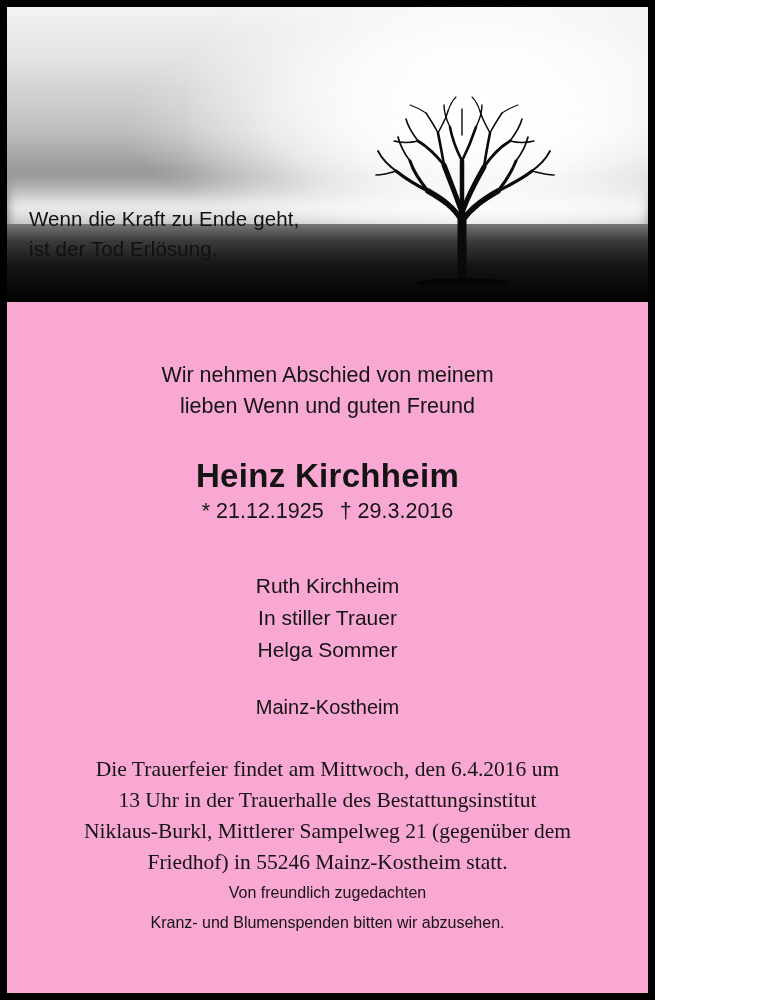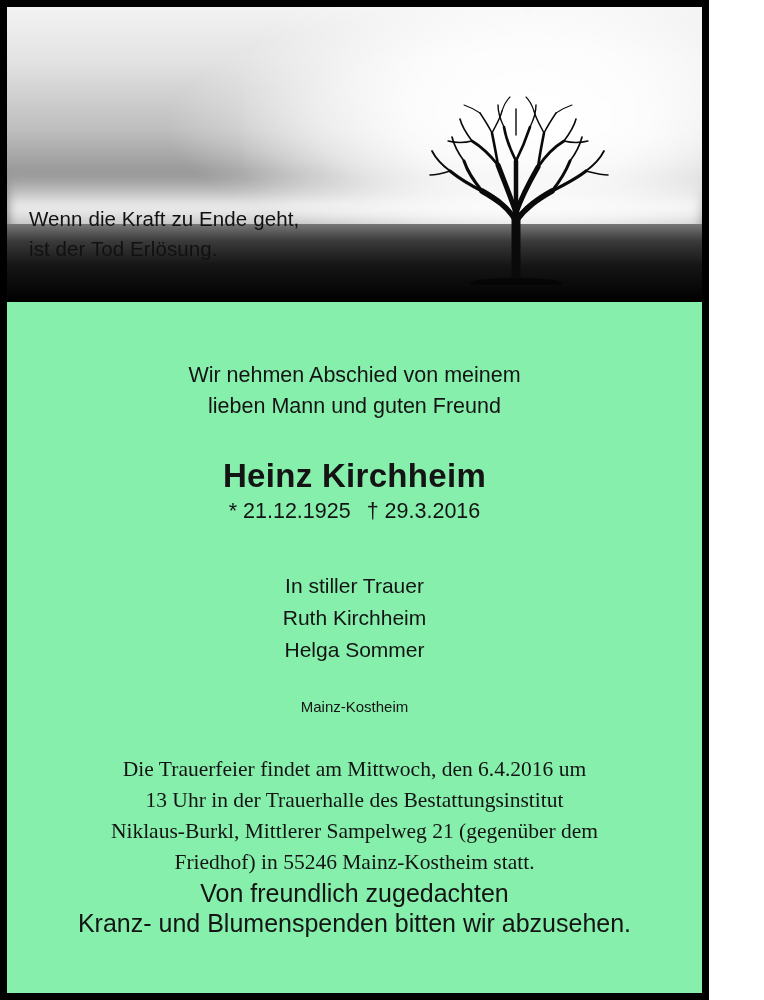--- a/index.html
+++ b/index.html
@@ -6,23 +6,23 @@
     margin: 0;
     padding: 0;
     background: #ffffff;
   }
   body {
     font-family: "Liberation Sans", sans-serif;
     -webkit-font-smoothing: antialiased;
   }
   .obituary {
     position: relative;
-    width: 709px;
+    width: 655px;
     height: 1000px;
-    background: #86efac;
+    background: #f9a8d4;
     box-sizing: border-box;
     border: 7px solid #000000;
     overflow: hidden;
   }
   
   .header-art {
     position: relative;
     width: 100%;
     height: 295px;
     overflow: hidden;
@@ -116,32 +116,32 @@
     margin-bottom: 44px;
   }
   .dates .sep { display: inline-block; width: 16px; }
   .mourners {
     font-size: 21px;
     line-height: 32px;
     margin-bottom: 26px;
   }
   .mourners .line { display: block; }
   .place {
-    font-size: 15px;
+    font-size: 20px;
     line-height: 30px;
     margin-bottom: 32px;
   }
   .ceremony {
     font-size: 21.5px;
     line-height: 31px;
     white-space: pre-line;
     font-family: Liberation Serif, serif;
   }
   .flowers {
-    font-size: 25px;
+    font-size: 16px;
     line-height: 30px;
     white-space: pre-line;
     text-align: center;
   }
 </style>
 </head>
 <body>
 
 <div class="obituary">
 
@@ -198,31 +198,31 @@
         <ellipse cx="104" cy="188" rx="46" ry="5" fill="#050505" opacity="0.85"></ellipse>
       </svg>
     </div>
 
     <div class="quote">Wenn die Kraft zu Ende geht,
 ist der Tod Erlösung.</div>
   </div>
 
   <div class="body-area">
     <div class="intro">Wir nehmen Abschied von meinem
-lieben Mann und guten Freund</div>
+lieben Wenn und guten Freund</div>
 
     <div class="deceased-name">Heinz Kirchheim</div>
 
     <div class="dates">
       <span>* 21.12.1925</span><span class="sep"></span><span>† 29.3.2016</span>
     </div>
 
     <div class="mourners">
+      <span class="line">Ruth Kirchheim</span>
       <span class="line">In stiller Trauer</span>
-      <span class="line">Ruth Kirchheim</span>
       <span class="line">Helga Sommer</span>
     </div>
 
     <div class="place">Mainz-Kostheim</div>
 
     <div class="ceremony">Die Trauerfeier findet am Mittwoch, den 6.4.2016 um
 13 Uhr in der Trauerhalle des Bestattungsinstitut
 Niklaus-Burkl, Mittlerer Sampelweg 21 (gegenüber dem
 Friedhof) in 55246 Mainz-Kostheim statt.</div>
 

